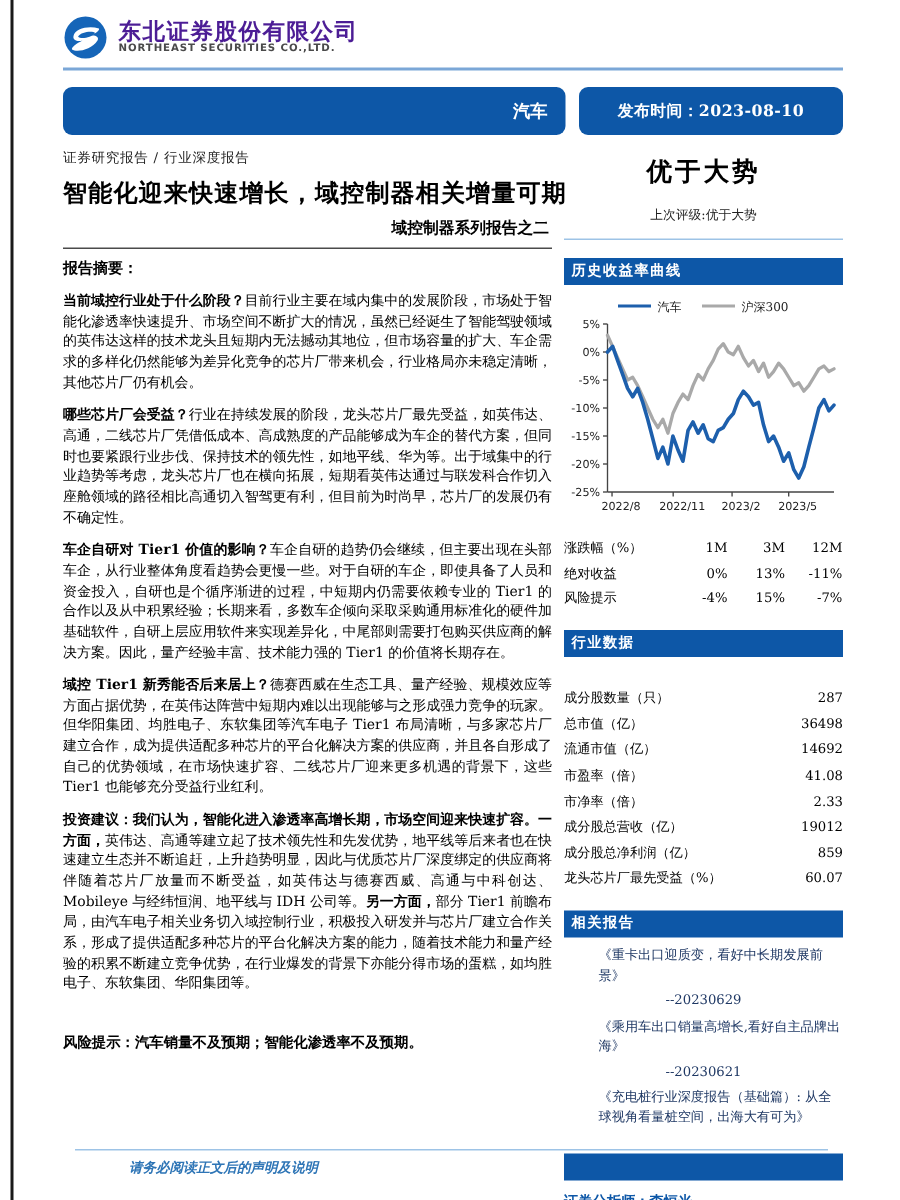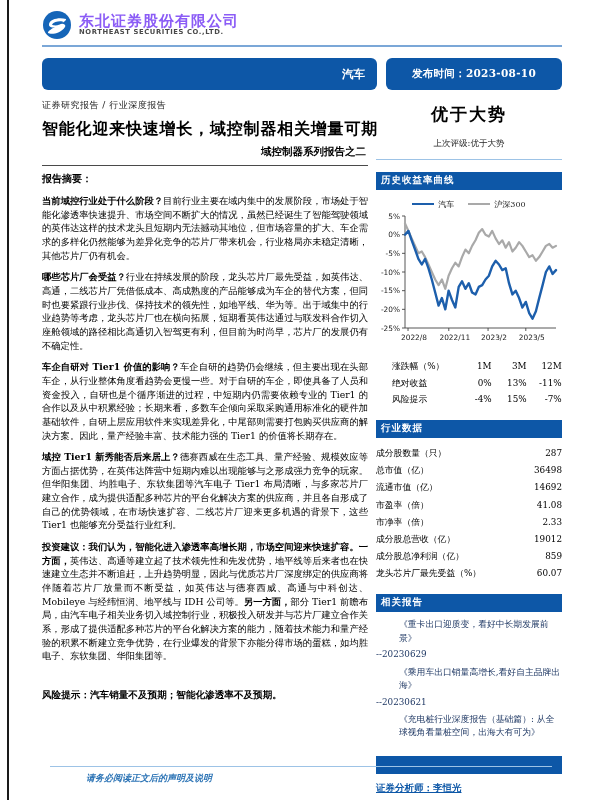--- a/index.html
+++ b/index.html
@@ -7,21 +7,21 @@
     font-family:"DejaVu Serif", serif; color:#000; }
   .page { position:relative; width:600px; height:800px; background:#fff; }
   .edge-line { position:absolute; left:7px; top:0; width:2px; height:800px; background:#1a1a1a; }
 
   .content { position:absolute; left:42px; top:8px; width:520px; }
 
   
   .logo-row { display:flex; align-items:center; gap:7px; height:34px; }
   .logo-icon { width:30px; height:30px; flex:0 0 30px; }
   .company-names { line-height:1.05; }
-  .company-cn { font-size:15px; font-weight:bold; color:#8b5cf6; letter-spacing:1px; font-family:"DejaVu Sans", sans-serif; }
+  .company-cn { font-size:15px; font-weight:bold; color:#4c1d95; letter-spacing:1px; font-family:"DejaVu Sans", sans-serif; }
   .company-en { font-size:6.8px; font-weight:bold; color:#4a4a4a; letter-spacing:0.6px; font-family:"DejaVu Sans", sans-serif; }
   .logo-underline { margin-top:3px; height:2px; background:#7ba7d7; }
 
   
   .band-row { display:flex; gap:9px; margin-top:11px; }
   .band { background:#0d57a7; border-radius:6px; height:32px; color:#fff; display:flex; align-items:center; }
   .band-industry { flex:1; justify-content:flex-end; padding-right:12px; font-size:11.5px; font-weight:bold; }
   .band-publish { width:176px; justify-content:center; font-size:10.5px; font-weight:bold; letter-spacing:0.3px; }
 
   
@@ -46,30 +46,30 @@
   .section-bar { margin-top:12px; background:#0d57a7; color:#fff; font-size:9.5px; font-weight:bold;
     padding:2px 5px 3px 5px; letter-spacing:1px; }
   .section-bar.empty { height:18px; margin-top:16px; }
 
   .chart-wrap { margin-top:8px; }
   .chart-legend { display:flex; justify-content:center; gap:14px; align-items:center; height:12px; }
   .leg-item { display:flex; align-items:center; gap:4px; font-size:8px; color:#1f1f1f; }
   .leg-swatch { width:22px; height:2.6px; display:inline-block; }
 
   .ut-table { margin-top:10px; font-size:8.8px; }
-  .ut-row { display:flex; line-height:1.9;margin-left:16px; }
+  .ut-row { display:flex; line-height:1.9; }
   .ut-row .c0 { width:38%; text-align:left; }
   .ut-row .c1,.ut-row .c2,.ut-row .c3 { width:20.6%; text-align:right; }
 
-  .ind-rows { margin-top:7px; font-size:8.8px; }
+  .ind-rows { margin-top:20px; font-size:8.8px; }
   .ind-row { display:flex; justify-content:space-between; line-height:1.95; }
 
   .rep-list { margin-top:6px; font-size:8.8px; color:#1f3864; }
   .rep-title { line-height:1.55; margin-top:4px;margin-left:23px; }
-  .rep-date { line-height:1.6; margin-top:2px; }
+  .rep-date { line-height:1.6; margin-top:2px;text-align:center; }
 
   .analyst { margin-top:8px; }
   .analyst-name { font-size:9.5px; font-weight:bold; color:#0d57a7; text-decoration:underline; }
   .analyst-license { margin-top:5px; font-size:8.8px; }
   .analyst-contact { margin-top:4px; font-size:8.8px; display:flex; gap:0;text-align:center; }
 
   
   .footer-rule { position:absolute; left:50px; top:766px; width:502px; border-top:1.6px solid #9dc3e6; }
   .footer-note { position:absolute; left:86px; top:772px; font-size:9px; font-weight:bold; font-style:italic; color:#2e75b6; }
 

